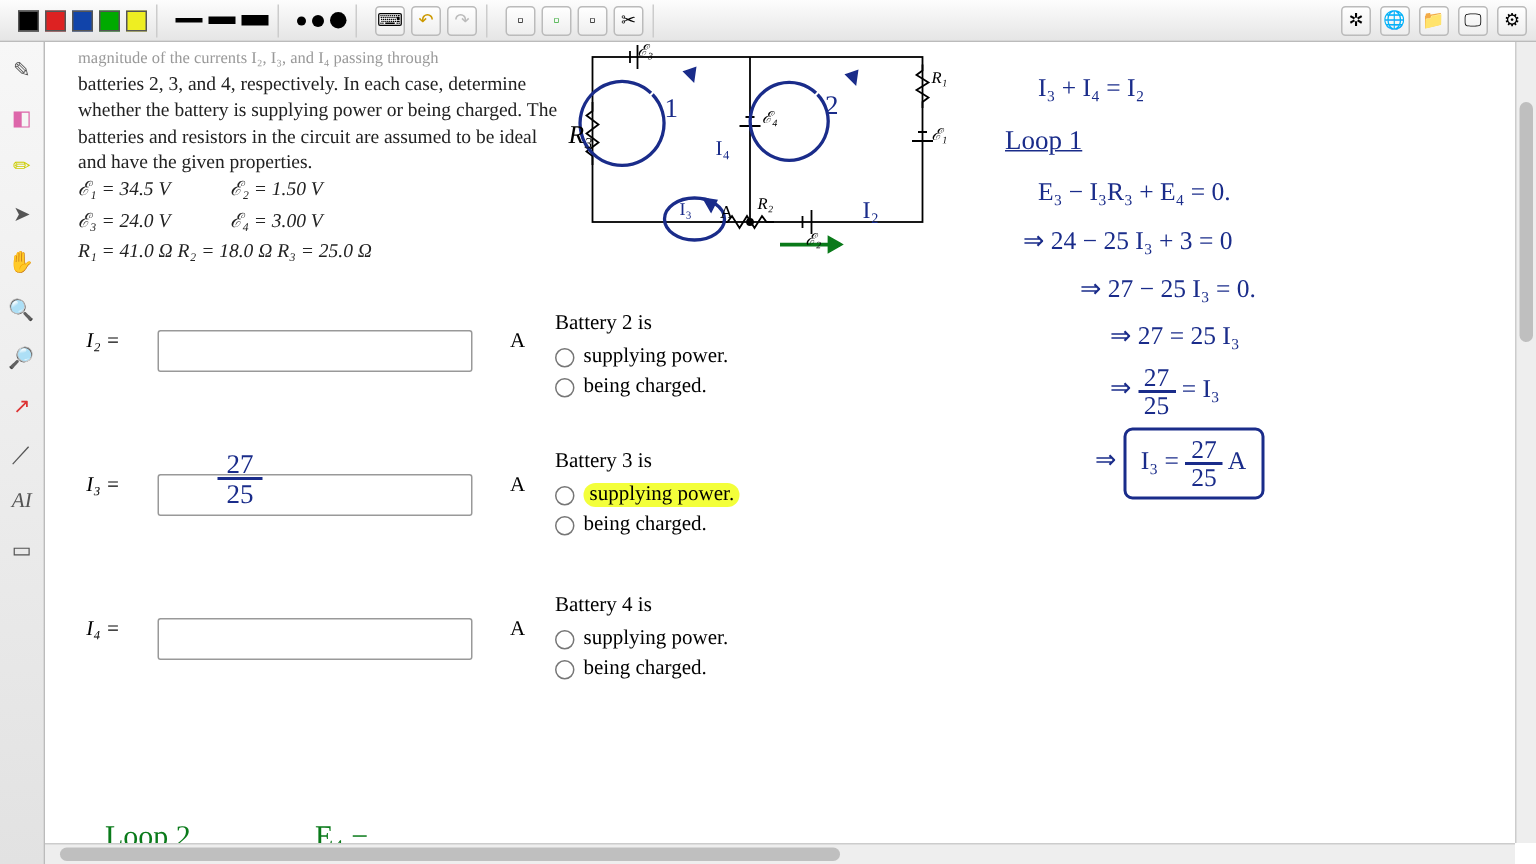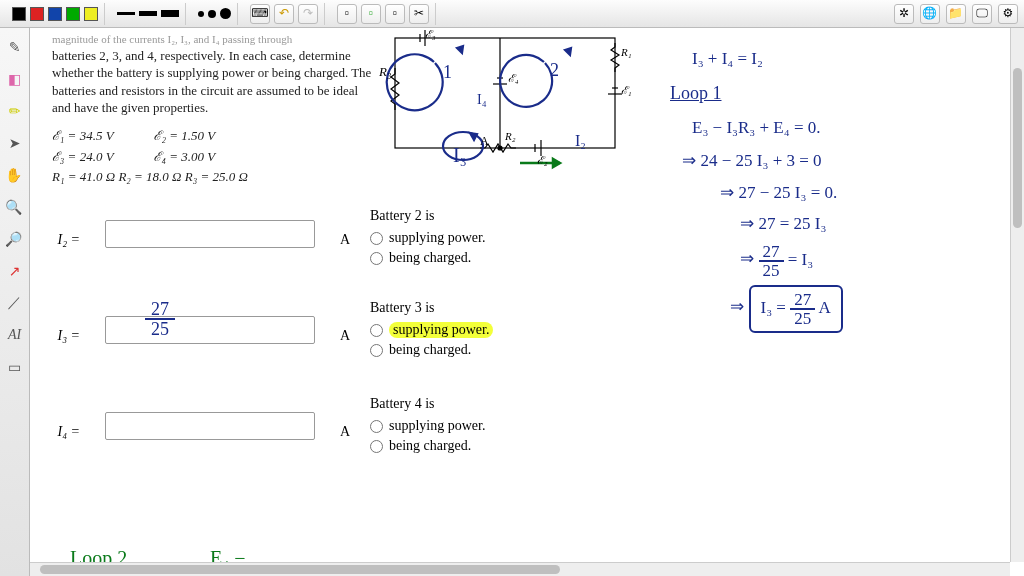--- a/index.html
+++ b/index.html
@@ -19,26 +19,26 @@
   
   .sidebar{position:absolute;top:28px;left:0;width:30px;bottom:0;background:linear-gradient(#f7f7f7,#e2e2e2);border-right:1px solid #bbb;display:flex;flex-direction:column;align-items:center;padding-top:8px;gap:10px}
   .sidebar .tool{width:22px;height:22px;display:flex;align-items:center;justify-content:center;font-size:14px;color:#555;cursor:pointer;border-radius:3px}
 
   
   .canvas{position:absolute;top:28px;left:30px;right:0;bottom:0;background:#fff;overflow:hidden}
 
   
   .problem{position:absolute;top:4px;left:22px;width:320px;font-size:13px;line-height:1.35;color:#222}
   .problem .cut{color:#999;font-size:11px}
-  .vals{margin-top:10px;font-size:13px}
+  .vals{font-size:13px}
   .vals .row{display:flex;gap:40px;margin-bottom:3px}
   .vals .row span{font-style:italic}
 
   
-  .ans{position:absolute;left:22px;display:flex;align-items:flex-end;gap:25px;font-size:14px}
+  .ans{position:absolute;left:22px;display:flex;align-items:flex-start;gap:25px;font-size:14px}
   .ans .lbl{font-style:italic;width:28px;text-align:right}
   .ans input{width:210px;height:28px;border:1px solid #999;border-radius:2px;font-size:14px;padding:0 6px}
   .ans .unit{font-size:14px}
   .battery{position:absolute;left:340px;font-size:14px}
   .battery .title{margin-bottom:6px}
   .battery label{display:flex;align-items:center;gap:6px;margin-bottom:4px;cursor:pointer}
   .battery input[type=radio]{width:13px;height:13px}
   .hl{background:#f3ff3a;border-radius:8px;padding:0 4px}
 
   
@@ -175,31 +175,31 @@
         <path d="M95 105 l7 1 -3 6 z" fill="#1a2c8a"></path>
       </g>
 
       <g stroke="#0a7a1a" stroke-width="2.5" fill="#0a7a1a">
         <line x1="145" y1="135" x2="185" y2="135"></line>
         <path d="M185 135 l-7 -4 0 8 z"></path>
       </g>
     </svg>
     <div class="ink" style="top:34px;left:68px;font-size:18px">1</div>
     <div class="ink" style="top:32px;left:175px;font-size:18px">2</div>
-    <div class="ink" style="top:116px;left:78px;font-size:20px">I₃</div>
+    <div class="ink" style="top:104px;left:78px;font-size:12px">I₃</div>
     <div class="ink" style="top:64px;left:102px;font-size:14px">I₄</div>
     <div class="ink" style="top:104px;left:200px;font-size:16px">I₂</div>
     <div style="position:absolute;top:106px;left:105px;font-size:12px;font-family:serif">A</div>
     <div style="position:absolute;top:-2px;left:50px;font-size:11px;font-style:italic;font-family:serif">ℰ₃</div>
     <div style="position:absolute;top:42px;left:133px;font-size:11px;font-style:italic;font-family:Liberation Serif, serif">ℰ₄</div>
     <div style="position:absolute;top:54px;left:246px;font-size:11px;font-style:italic;font-family:serif">ℰ₁</div>
     <div style="position:absolute;top:124px;left:162px;font-size:11px;font-style:italic;font-family:serif">ℰ₂</div>
     <div style="position:absolute;top:18px;left:246px;font-size:11px;font-style:italic;font-family:serif">R₁</div>
     <div style="position:absolute;top:102px;left:130px;font-size:11px;font-style:italic;font-family:serif">R₂</div>
-    <div style="position:absolute;top:36px;left:4px;font-size:13px;font-style:italic;font-family:serif">R₃</div>
+    <div style="position:absolute;top:52px;left:4px;font-size:17px;font-style:italic;font-family:serif">R₃</div>
   </div>
 
   <div class="ans" style="top:192px">
     <span class="lbl">I₂ =</span>
     <input value="" style="">
     <span class="unit">A</span>
   </div>
   <div class="battery" style="top:180px">
     <div class="title">Battery 2 is</div>
     <label>

